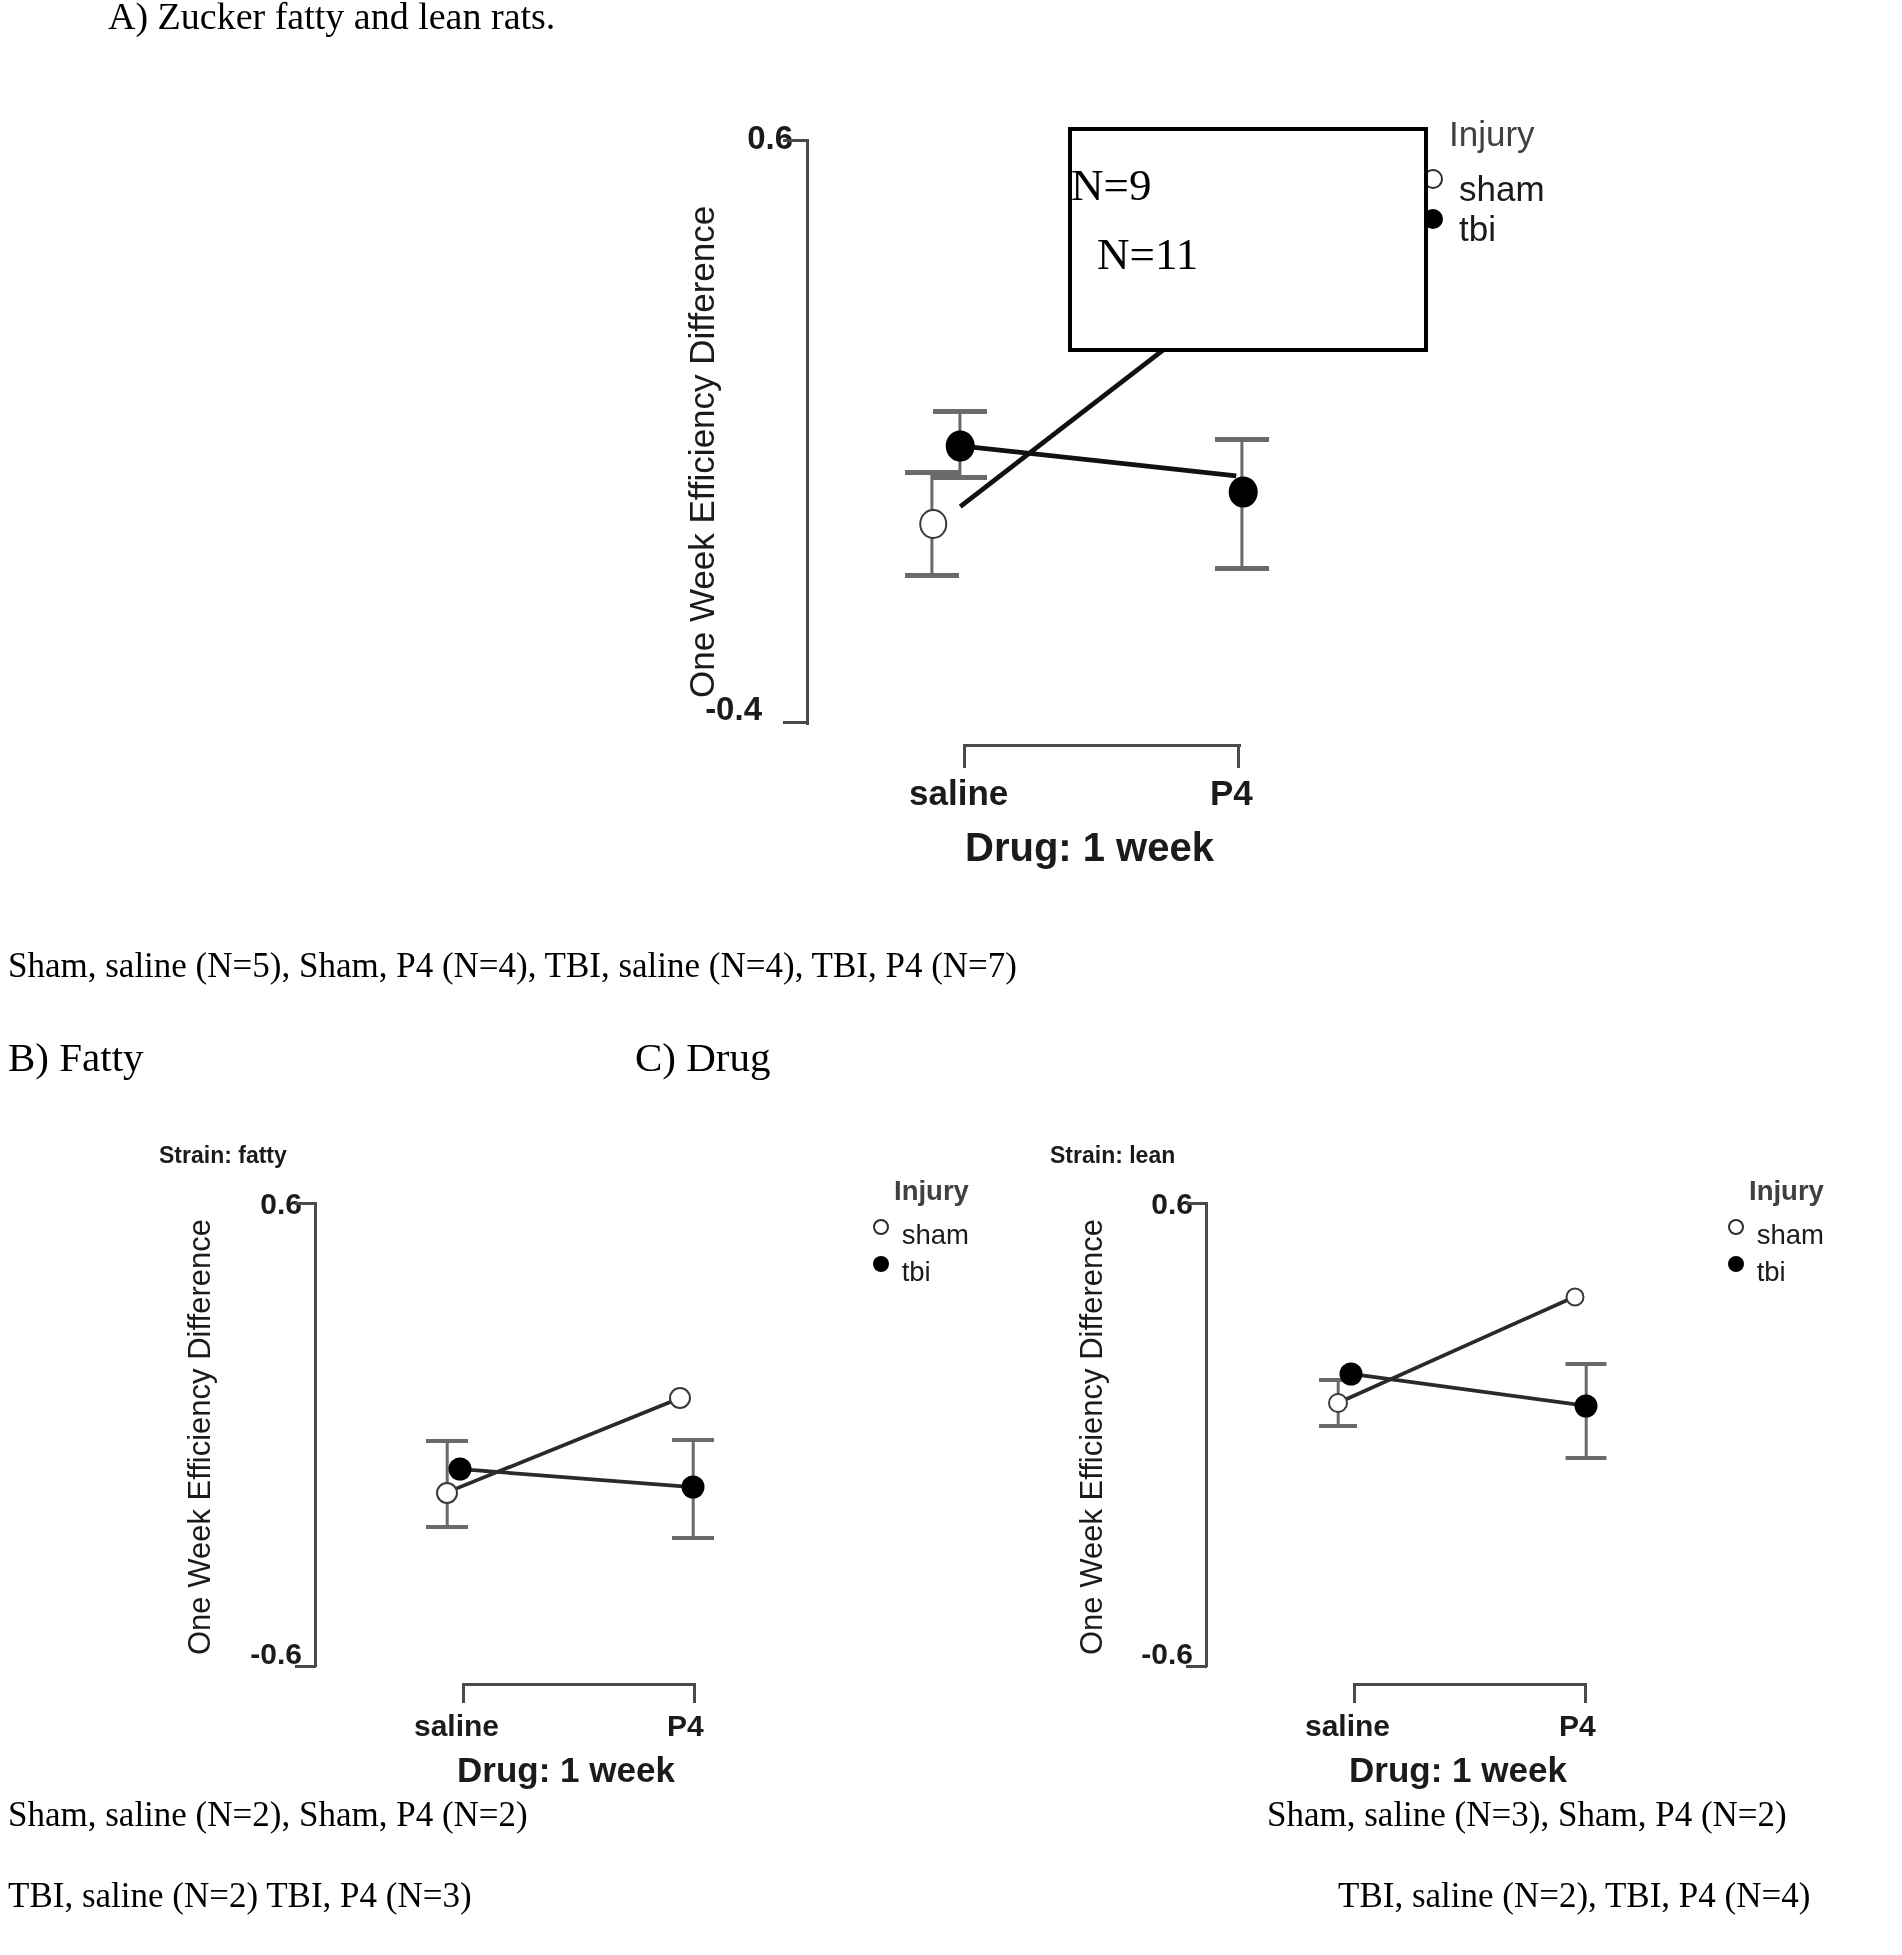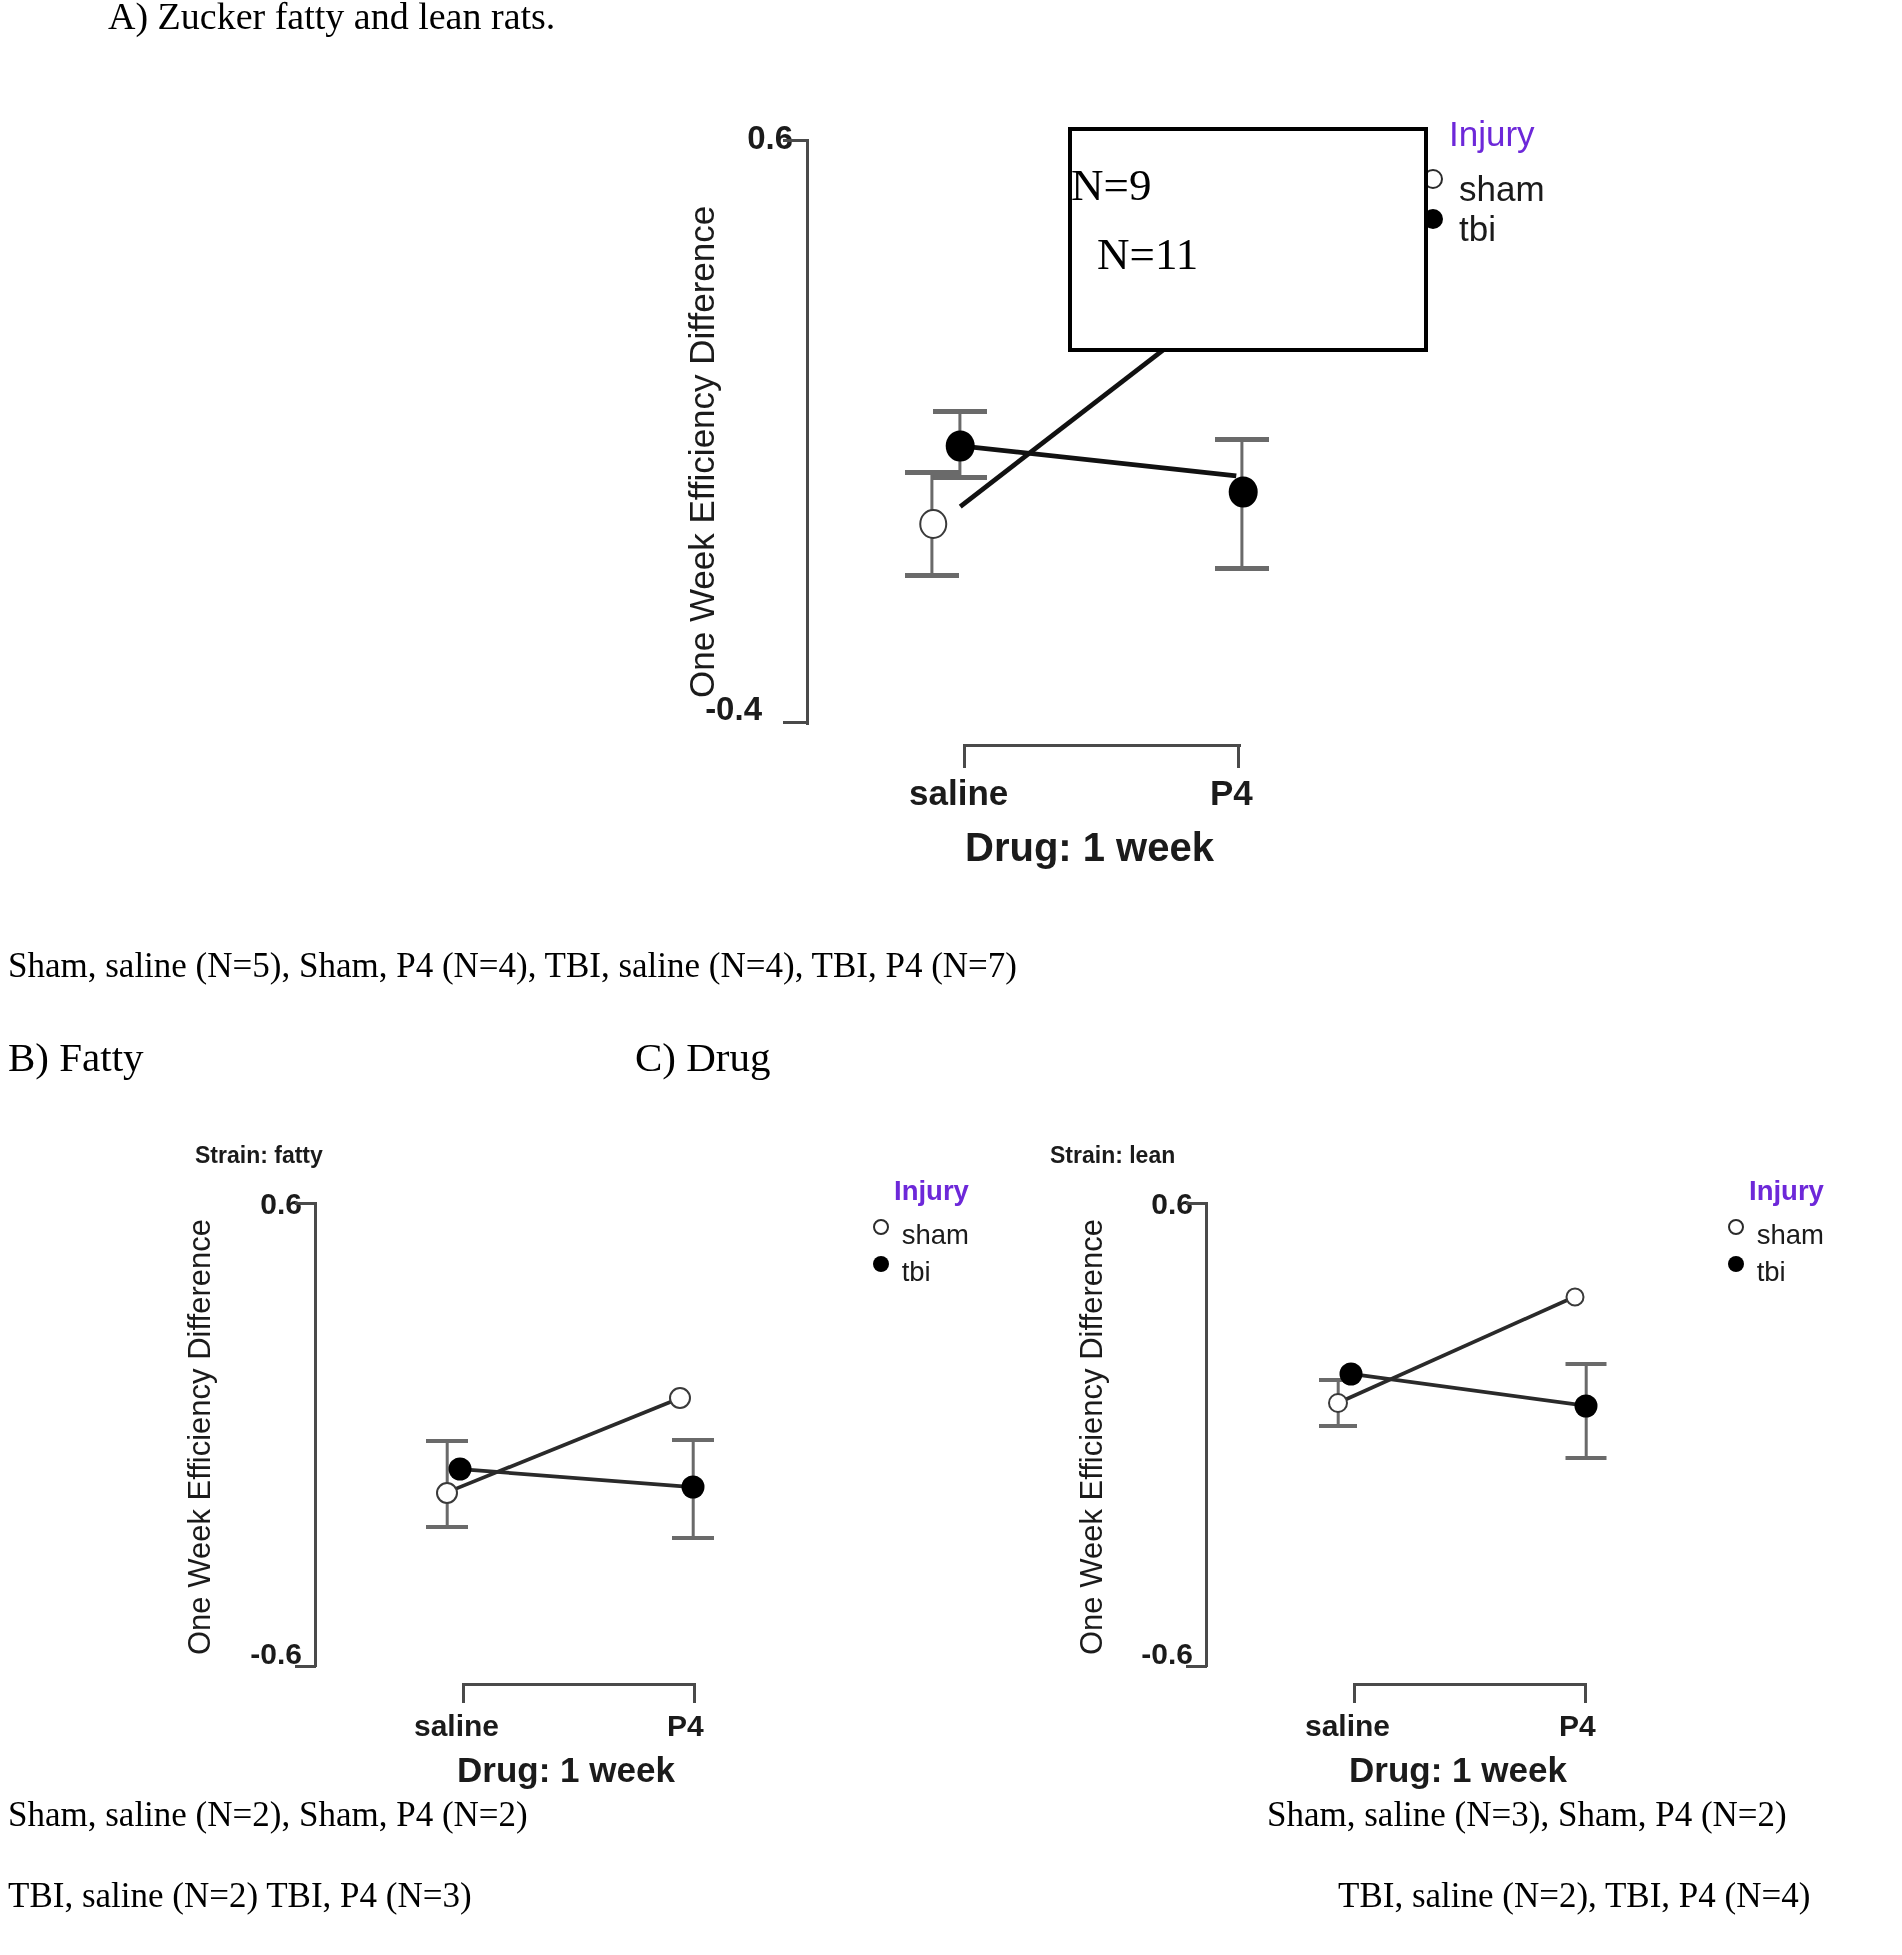--- a/index.html
+++ b/index.html
@@ -84,21 +84,21 @@
     z-index: 5;
   }
   .whitebox-txt {
     font-family: "Liberation Serif", serif;
     font-size: 45px;
     color: #000;
     white-space: nowrap;
   }
 
   
-  .legend-title { font-family: "Liberation Sans", sans-serif; color: #6d28d9; white-space: nowrap; }
+  .legend-title { font-family: "Liberation Sans", sans-serif; color: #404040; white-space: nowrap; }
   .legend-row   { position: absolute; display: flex; align-items: flex-start; }
   .legend-sym   { border-radius: 50%; box-sizing: border-box; flex: 0 0 auto; }
   .legend-sym.open   { background: #fff; border: 2.1px solid #2b2b2b; }
   .legend-sym.filled { background: #000; }
   .legend-lbl   { font-family: "Liberation Sans", sans-serif; color: #1b1b1b; white-space: nowrap; }
 
   .strain-title {
     font-family: "Liberation Sans", sans-serif;
     font-weight: bold;
     color: #1b1b1b;
@@ -164,21 +164,21 @@
 <div class="abs xtick-v" style="left:1237px; top:744px; width:3.2px; height:24px;"></div>
 <div class="abs ch-txt" style="left:909px; top:773px; font-size:35px;">saline</div>
 <div class="abs ch-txt" style="left:1210px; top:773px; font-size:35px;">P4</div>
 <div class="abs ch-txt" style="left:965px; top:825px; font-size:40px;">Drug: 1 week</div>
 
 <div class="abs serif-caption" style="left:8px; top:947px;">Sham, saline (N=5), Sham, P4 (N=4), TBI, saline (N=4), TBI, P4 (N=7)</div>
 
 <div class="abs serif-panel" style="left:8px; top:1036px;">B) Fatty</div>
 <div class="abs serif-panel" style="left:635px; top:1036px;">C) Drug</div>
 
-<div class="abs strain-title" style="left:159px; top:1142px; font-size:23px;margin-left:36px;">Strain: fatty</div>
+<div class="abs strain-title" style="left:159px; top:1142px; font-size:23px;">Strain: fatty</div>
 
 <div class="abs vert-label" style="left:182px; top:1655px; font-size:31px;">One Week Efficiency Difference</div>
 
 <div class="abs ch-txt" style="left:233px; top:1187px; font-size:30px; text-align:right; width:69px;">0.6</div>
 <div class="abs ch-txt" style="left:217px; top:1637px; font-size:30px; text-align:right; width:85px;">-0.6</div>
 
 <div class="abs yaxis-line" style="left:314px; top:1202px; width:2.6px; height:465px;"></div>
 <div class="abs tick-h" style="left:295px; top:1202px; width:21px; height:2.6px;"></div>
 <div class="abs tick-h" style="left:295px; top:1665px; width:21px; height:2.6px;"></div>
 

